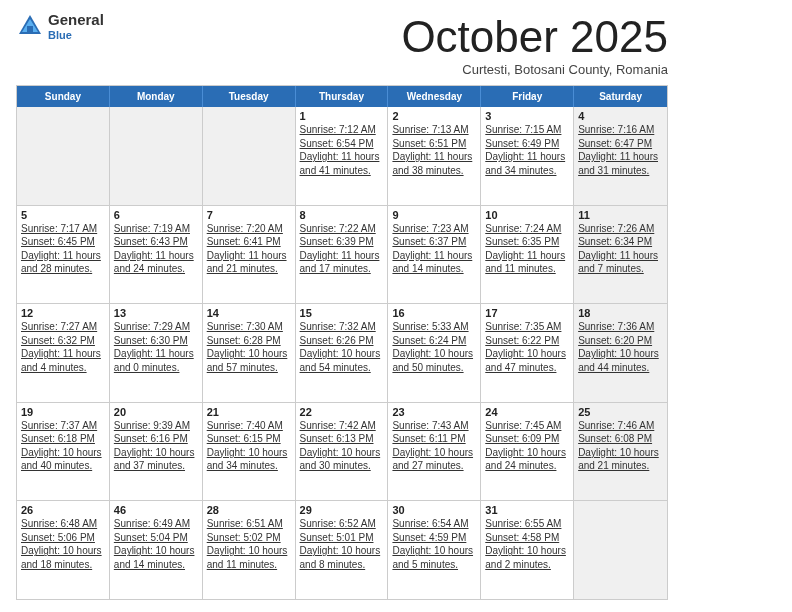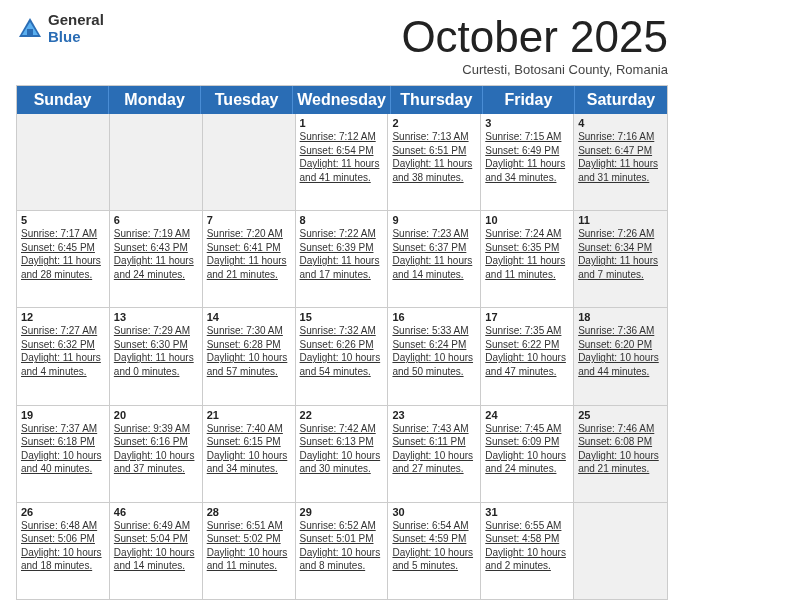--- a/index.html
+++ b/index.html
@@ -31,21 +31,21 @@
       display: flex;
       flex-direction: column;
       line-height: 1.1;
     }
     .logo-general {
       font-size: 15px;
       font-weight: bold;
       color: #333;
     }
     .logo-blue {
-      font-size: 15px;
+      font-size: 11px;
       font-weight: bold;
       color: #2a6db5;
     }
     .logo-icon {
       width: 28px;
       height: 28px;
       margin-right: 4px;
     }
     .title-block {
       text-align: right;
@@ -65,21 +65,21 @@
       flex-direction: column;
       border: 1px solid #ccc;
     }
     .cal-header {
       display: grid;
       grid-template-columns: repeat(7, 1fr);
       background: #2a6db5;
     }
     .cal-header-cell {
       color: #fff;
-      font-size: 16px;
+      font-size: 10px;
       font-weight: bold;
       padding: 5px 4px;
       text-align: center;
       border-right: 1px solid #4a8dd5;
     }
     .cal-header-cell:last-child { border-right: none; }
     .cal-body {
       flex: 1;
       display: flex;
       flex-direction: column;
@@ -135,22 +135,22 @@
       <div class="month-title">October 2025</div>
       <div class="location">Curtesti, Botosani County, Romania</div>
     </div>
   </div>
 
   <div class="calendar">
     <div class="cal-header">
     <div class="cal-header-cell">Sunday</div>
         <div class="cal-header-cell">Monday</div>
         <div class="cal-header-cell">Tuesday</div>
+        <div class="cal-header-cell">Thursday</div>
         <div class="cal-header-cell">Wednesday</div>
-        <div class="cal-header-cell">Thursday</div>
         <div class="cal-header-cell">Friday</div>
         <div class="cal-header-cell">Saturday</div>
       </div>
     <div class="cal-body">
     <div class="cal-row">
           <div class="cal-cell shaded empty"></div>
           <div class="cal-cell shaded empty"></div>
           <div class="cal-cell shaded empty"></div>
           <div class="cal-cell">
             <div class="day-num">1</div>

